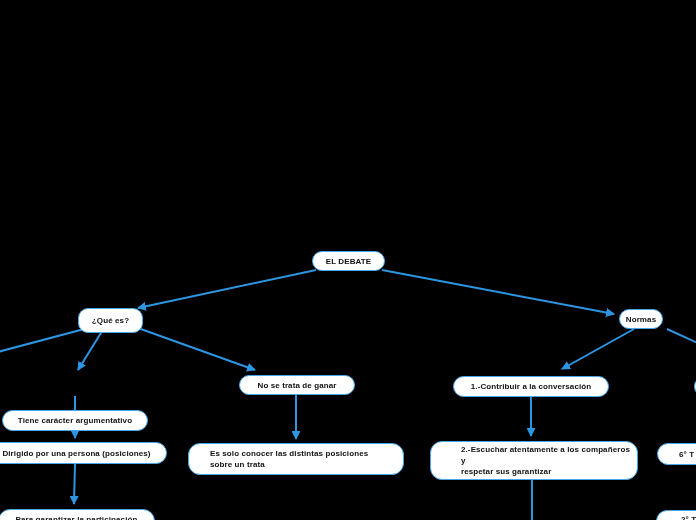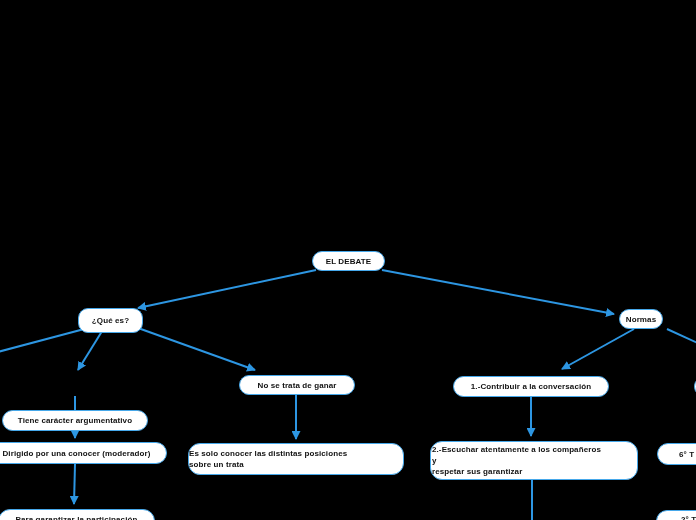--- a/index.html
+++ b/index.html
@@ -50,22 +50,22 @@
     text-align: left;
   }
   
   .n-el-debate   { left: 312px; top: 251px; width: 73px;  height: 20px; border-radius: 10px; }
   .n-que-es      { left: 78px;  top: 308px; width: 65px;  height: 25px; border-radius: 10px; }
   .n-normas      { left: 619px; top: 309px; width: 44px;  height: 20px; border-radius: 10px; }
   .n-caracter    { left: 2px;   top: 375px; width: 146px; height: 21px; margin-top: 35px; }
   .n-no-ganar    { left: 239px; top: 375px; width: 116px; height: 20px; justify-content: center; }
   .n-contribuir  { left: 453px; top: 376px; width: 156px; height: 21px; }
   .n-dirigido    { left: -14px; top: 442px; width: 181px; height: 22px; }
-  .n-es-solo     { left: 188px; top: 443px; width: 216px; height: 32px; }
-  .n-escuchar    { left: 430px; top: 441px; width: 208px; height: 39px; padding-left: 1px; line-height: 10px; }
+  .n-es-solo     { left: 188px; top: 443px; width: 216px; height: 32px; padding-left: 21px; }
+  .n-escuchar    { left: 430px; top: 441px; width: 208px; height: 39px; padding-left: 30px; line-height: 10px; }
   .n-turno1      { left: 657px; top: 443px; width: 130px; height: 22px; padding-left: 21px; }
   .n-turno2      { left: 656px; top: 510px; width: 130px; height: 22px; padding-left: 24px; align-items: flex-start; padding-top: 4px; }
   .n-garantizar  { left: -2px;  top: 509px; width: 157px; height: 30px; align-items: flex-start; padding-top: 5px; }
   .n-right-partial { left: 694px; top: 376px; width: 80px; height: 21px; }
 </style>
 </head>
 <body>
 
 <div class="canvas">
 
@@ -109,21 +109,21 @@
 
   <div class="node n-no-ganar">
     <span>No se trata de ganar</span>
   </div>
 
   <div class="node n-contribuir">
     <span>1.-Contribuir a la conversación</span>
   </div>
 
   <div class="node n-dirigido">
-    <span>Dirigido por una conocer (moderador)</span>
+    <span>Dirigido por una persona (posiciones)</span>
   </div>
 
   <div class="node multiline n-es-solo">
     <span>Es solo conocer las distintas posiciones</span>
     <span>sobre un trata</span>
   </div>
 
   <div class="node multiline n-escuchar">
     <span>2.-Escuchar atentamente a los compañeros</span>
     <span>y</span>

